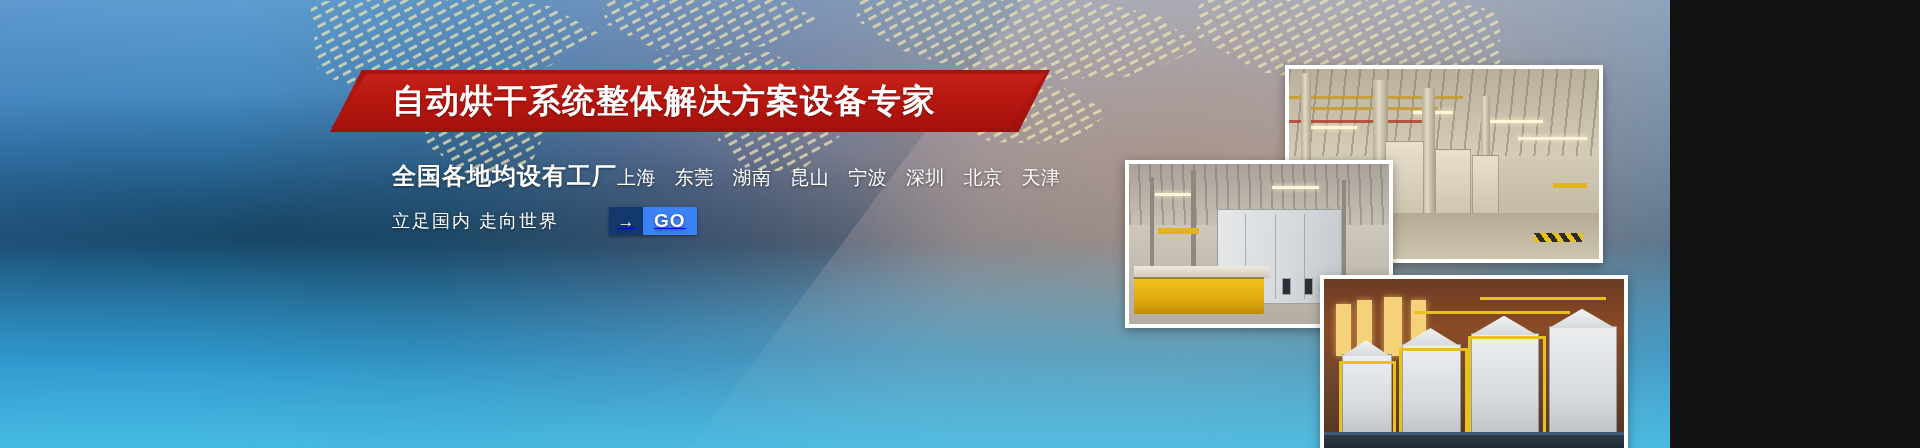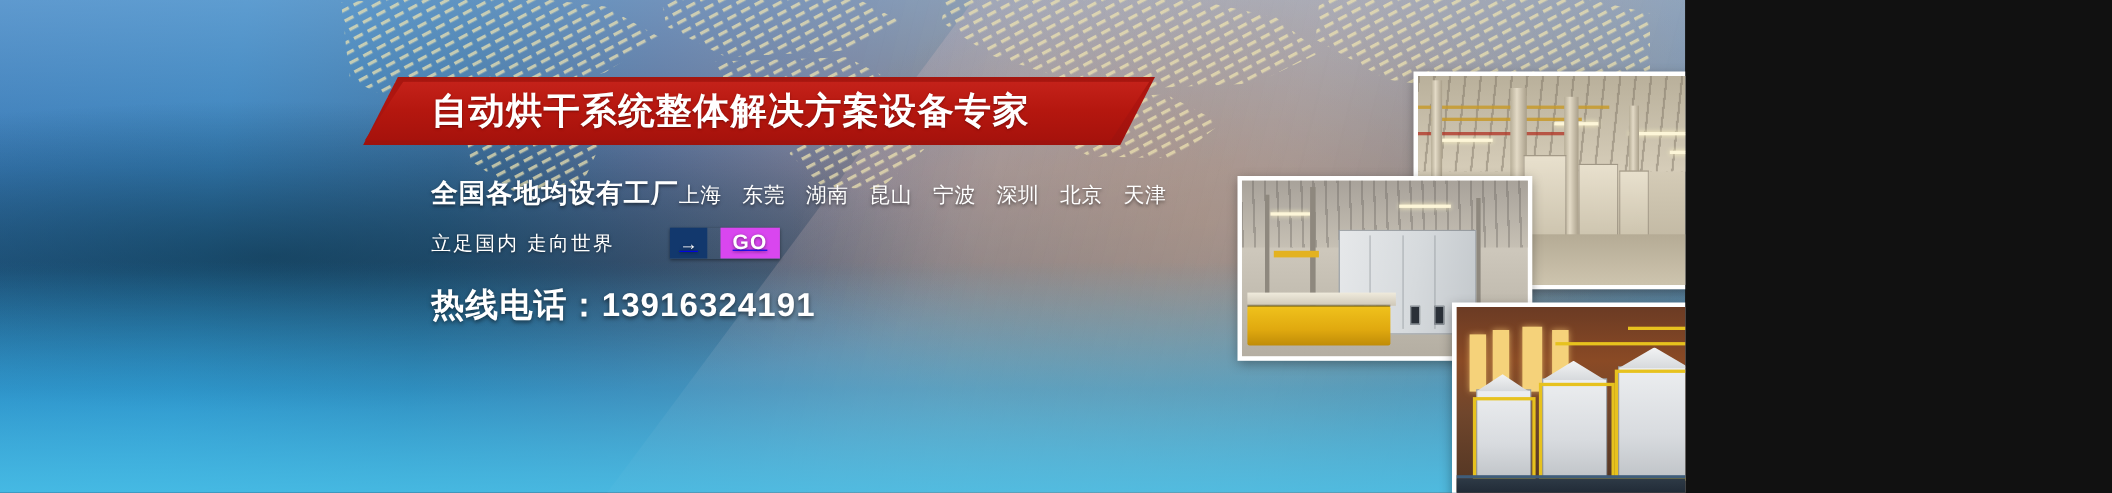--- a/index.html
+++ b/index.html
@@ -2,21 +2,21 @@
 <html><head>
 <meta charset="utf-8">
 <style>
   html, body {
     margin: 0;
     padding: 0;
     background: #111;
   }
   #banner {
     position: relative;
-    width: 1532px;
+    width: 1670px;
     height: 448px;
     overflow: hidden;
     font-family: "Liberation Sans", sans-serif;
     user-select: none;
   }
 
   
   .bg-base {
     position: absolute; inset: 0;
     background:
@@ -134,25 +134,25 @@
     box-shadow: 0 1px 3px rgba(0,0,0,0.45);
   }
   .go-arrow {
     background: #12386d;
     color: #ffffff;
     width: 34px;
     display: flex; align-items: center; justify-content: center;
     font-size: 17px; line-height: 1;
   }
   .go-label {
-    background: #d946ef;
+    background: #3b82f6;
     color: #ffffff;
     padding: 0 11px;
     display: flex; align-items: center;
-    font-size: 19px; font-weight: bold; letter-spacing: 1px; margin-left: 12px;
+    font-size: 19px; font-weight: bold; letter-spacing: 1px;
   }
   .line-hotline {
     font-size: 30px;
     font-weight: bold;
     letter-spacing: 1px;
     text-shadow: 0 2px 4px rgba(0,0,0,0.55);
     white-space: nowrap;
   }
 
   
@@ -325,21 +325,20 @@
     </div>
 
     <div class="line-slogan">
       <span class="slogan-text">立足国内 走向世界</span>
       <a class="go-button" href="#">
         <span class="go-arrow">→</span>
         <span class="go-label">GO</span>
       </a>
     </div>
 
-    <div class="line-hotline">热线电话：13916324191</div>
   </div>
 
   <div class="photo" id="photo-top">
     <div class="inner">
       <div class="hall"></div>
       <div class="hall-roof"></div>
       <div class="hall-lamp" style="left:6%;top:30%;width:16%"></div>
       <div class="hall-lamp" style="left:40%;top:22%;width:13%"></div>
       <div class="hall-lamp" style="left:62%;top:27%;width:20%"></div>
       <div class="hall-lamp" style="left:74%;top:36%;width:22%"></div>

